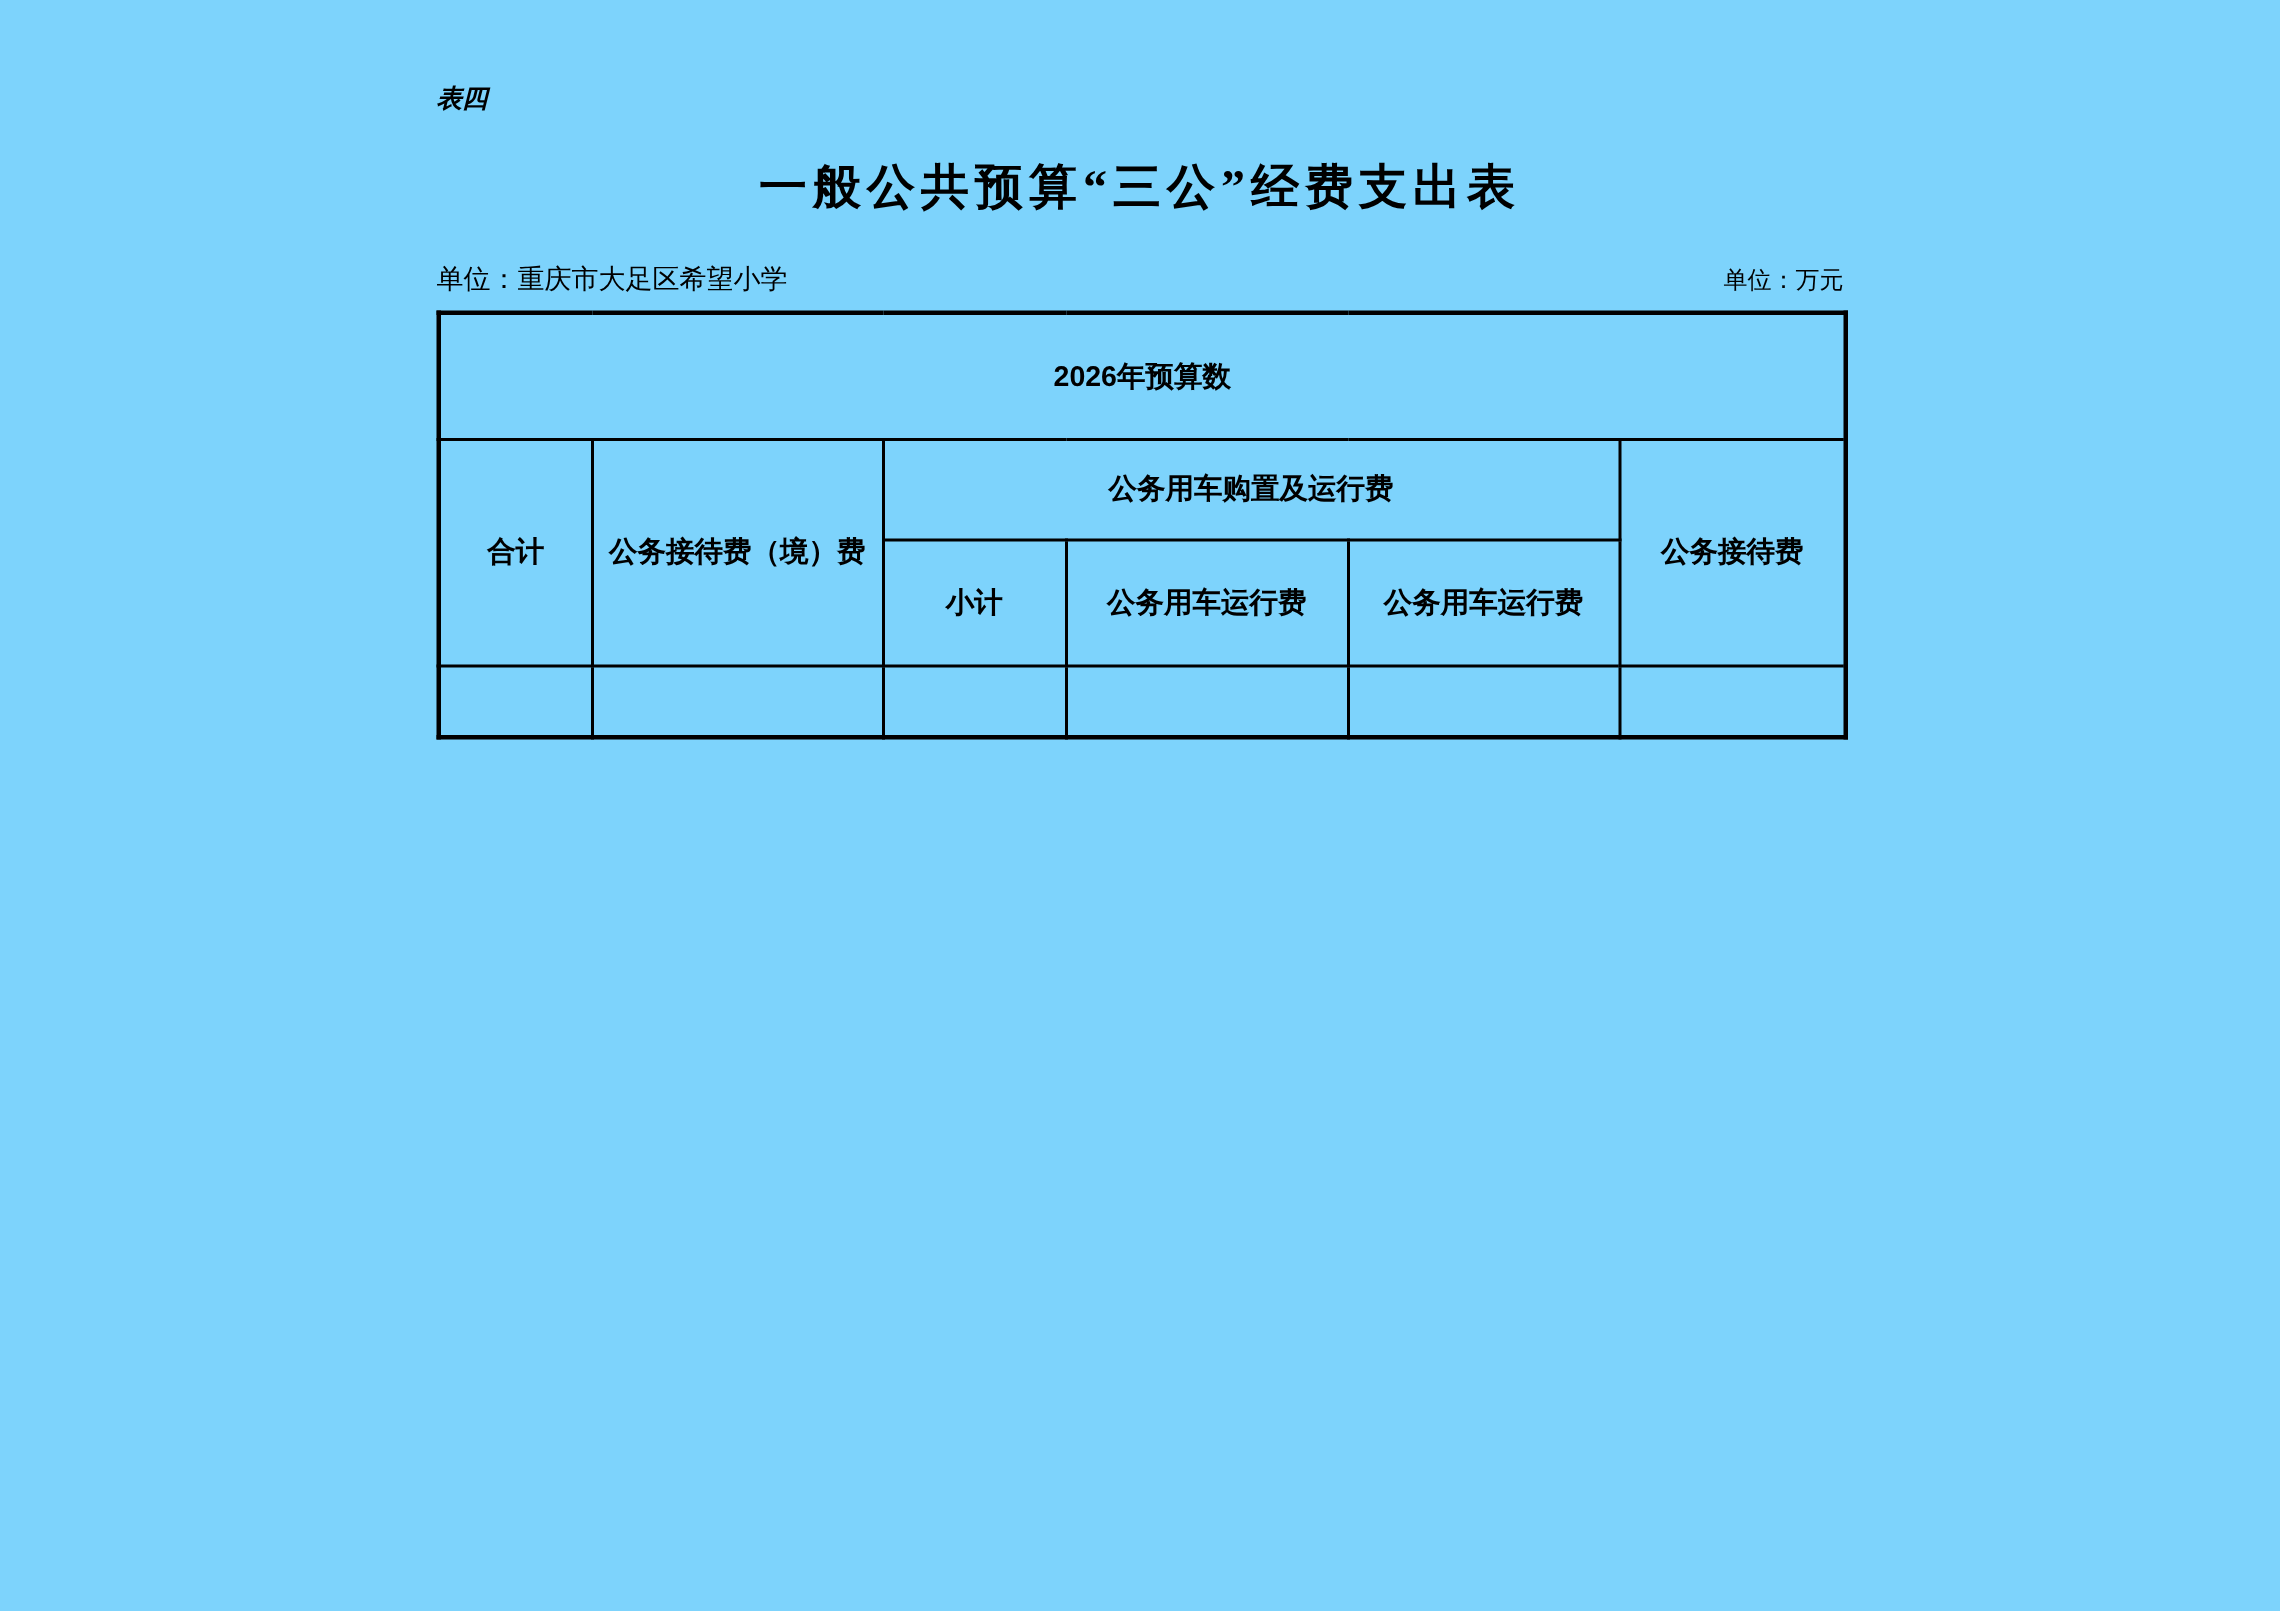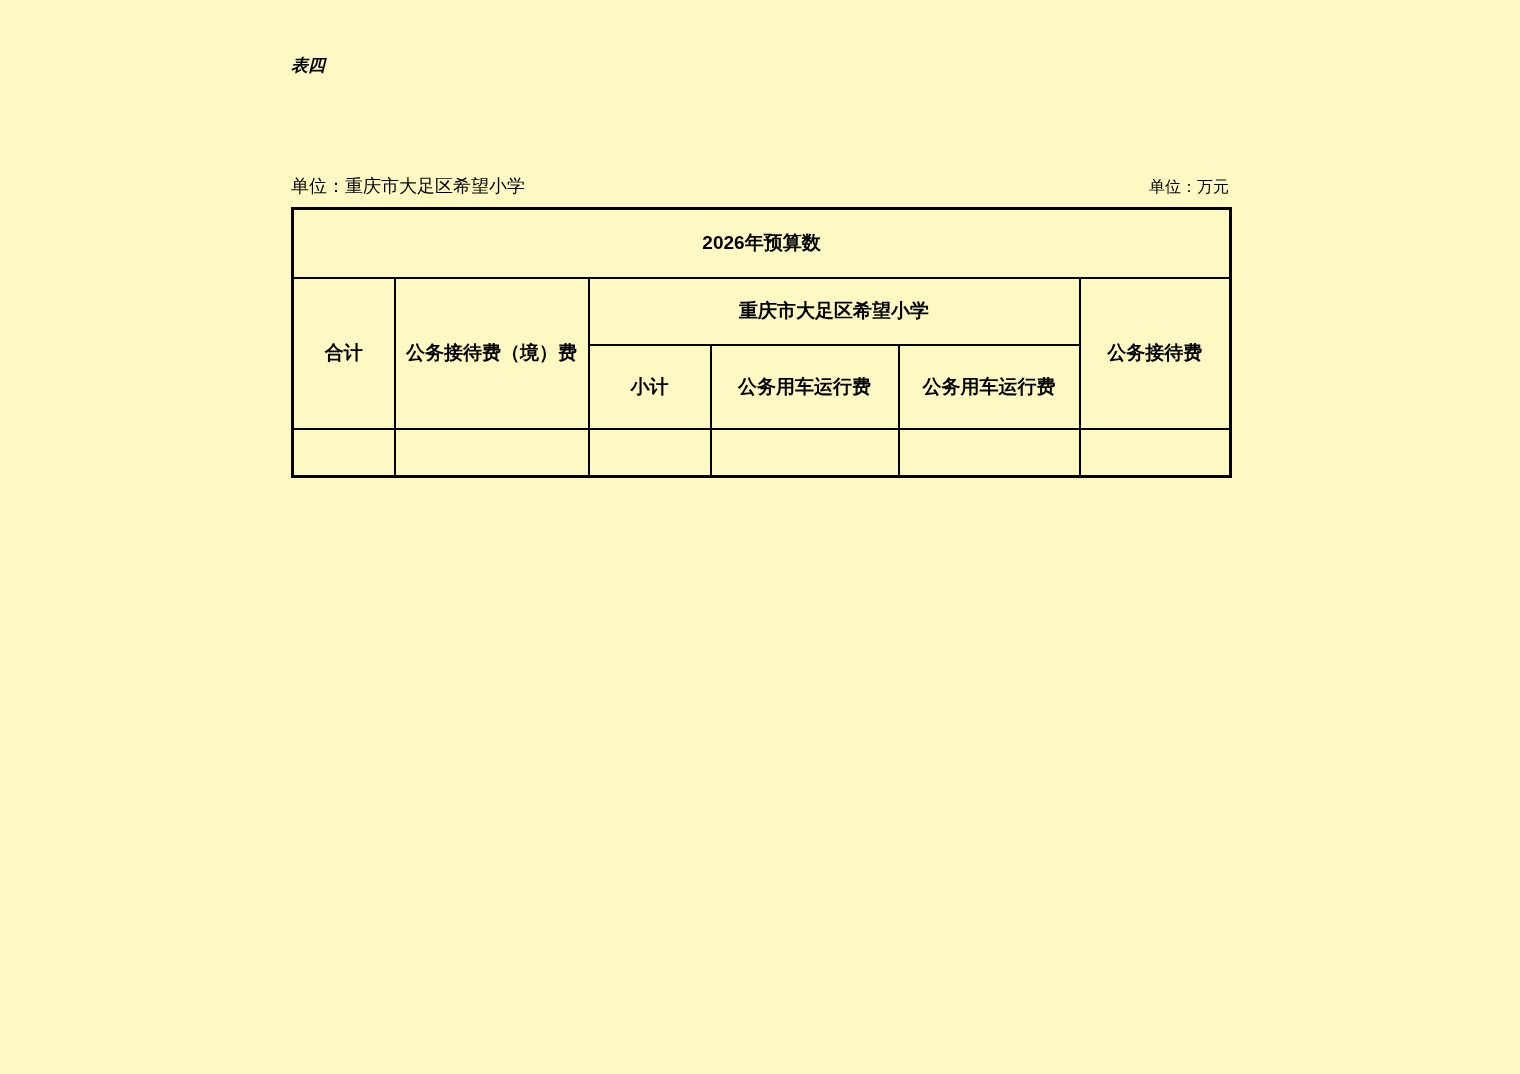--- a/index.html
+++ b/index.html
@@ -1,21 +1,21 @@
 <!DOCTYPE html>
 <html><head>
 <meta charset="utf-8">
 <style>
   * { margin: 0; padding: 0; box-sizing: border-box; }
   html, body { background: #ffffff; }
   .sheet {
     position: relative;
     width: 1520px;
     height: 1074px;
-    background: #fef9c3;
+    background: #7dd3fc;
     color: #000000;
     overflow: hidden;
     font-family: "Liberation Serif", serif;
   }
   .table-no {
     position: absolute;
     left: 291px;
     top: 54px;
     font-size: 17px;
     font-style: italic;
@@ -64,32 +64,33 @@
   table.budget td {
     border: 2px solid #000000;
     text-align: center;
     vertical-align: middle;
     font-family: "Liberation Sans", sans-serif;
     font-weight: bold;
     font-size: 19px;
     padding: 2px 4px;
     overflow: hidden;
   }
-  tr.r1 { height: 69px; }
+  tr.r1 { height: 84px; }
   tr.r2 { height: 67px; }
   tr.r3 { height: 84px; }
   tr.r4 { height: 48px; }
 </style>
 </head>
 <body>
 
 <div class="sheet">
 
   <div class="table-no">表四</div>
 
+  <div class="doc-title">一般公共预算“三公”经费支出表</div>
 
   <div class="unit-line">
     <span class="unit-org">单位：重庆市大足区希望小学</span>
     <span class="unit-currency">单位：万元</span>
   </div>
 
   <table class="budget">
     <colgroup>
       <col style="width:102px">
       <col style="width:194px">
@@ -98,21 +99,21 @@
       <col style="width:181px">
       <col style="width:151px">
     </colgroup>
     <tbody>
       <tr class="r1">
         <td colspan="6">2026年预算数</td>
       </tr>
       <tr class="r2">
         <td rowspan="2">合计</td>
         <td rowspan="2">公务接待费（境）费</td>
-        <td colspan="3">重庆市大足区希望小学</td>
+        <td colspan="3">公务用车购置及运行费</td>
         <td rowspan="2">公务接待费</td>
       </tr>
       <tr class="r3">
         <td>小计</td>
         <td>公务用车运行费</td>
         <td>公务用车运行费</td>
       </tr>
       <tr class="r4">
         <td></td>
         <td></td>

